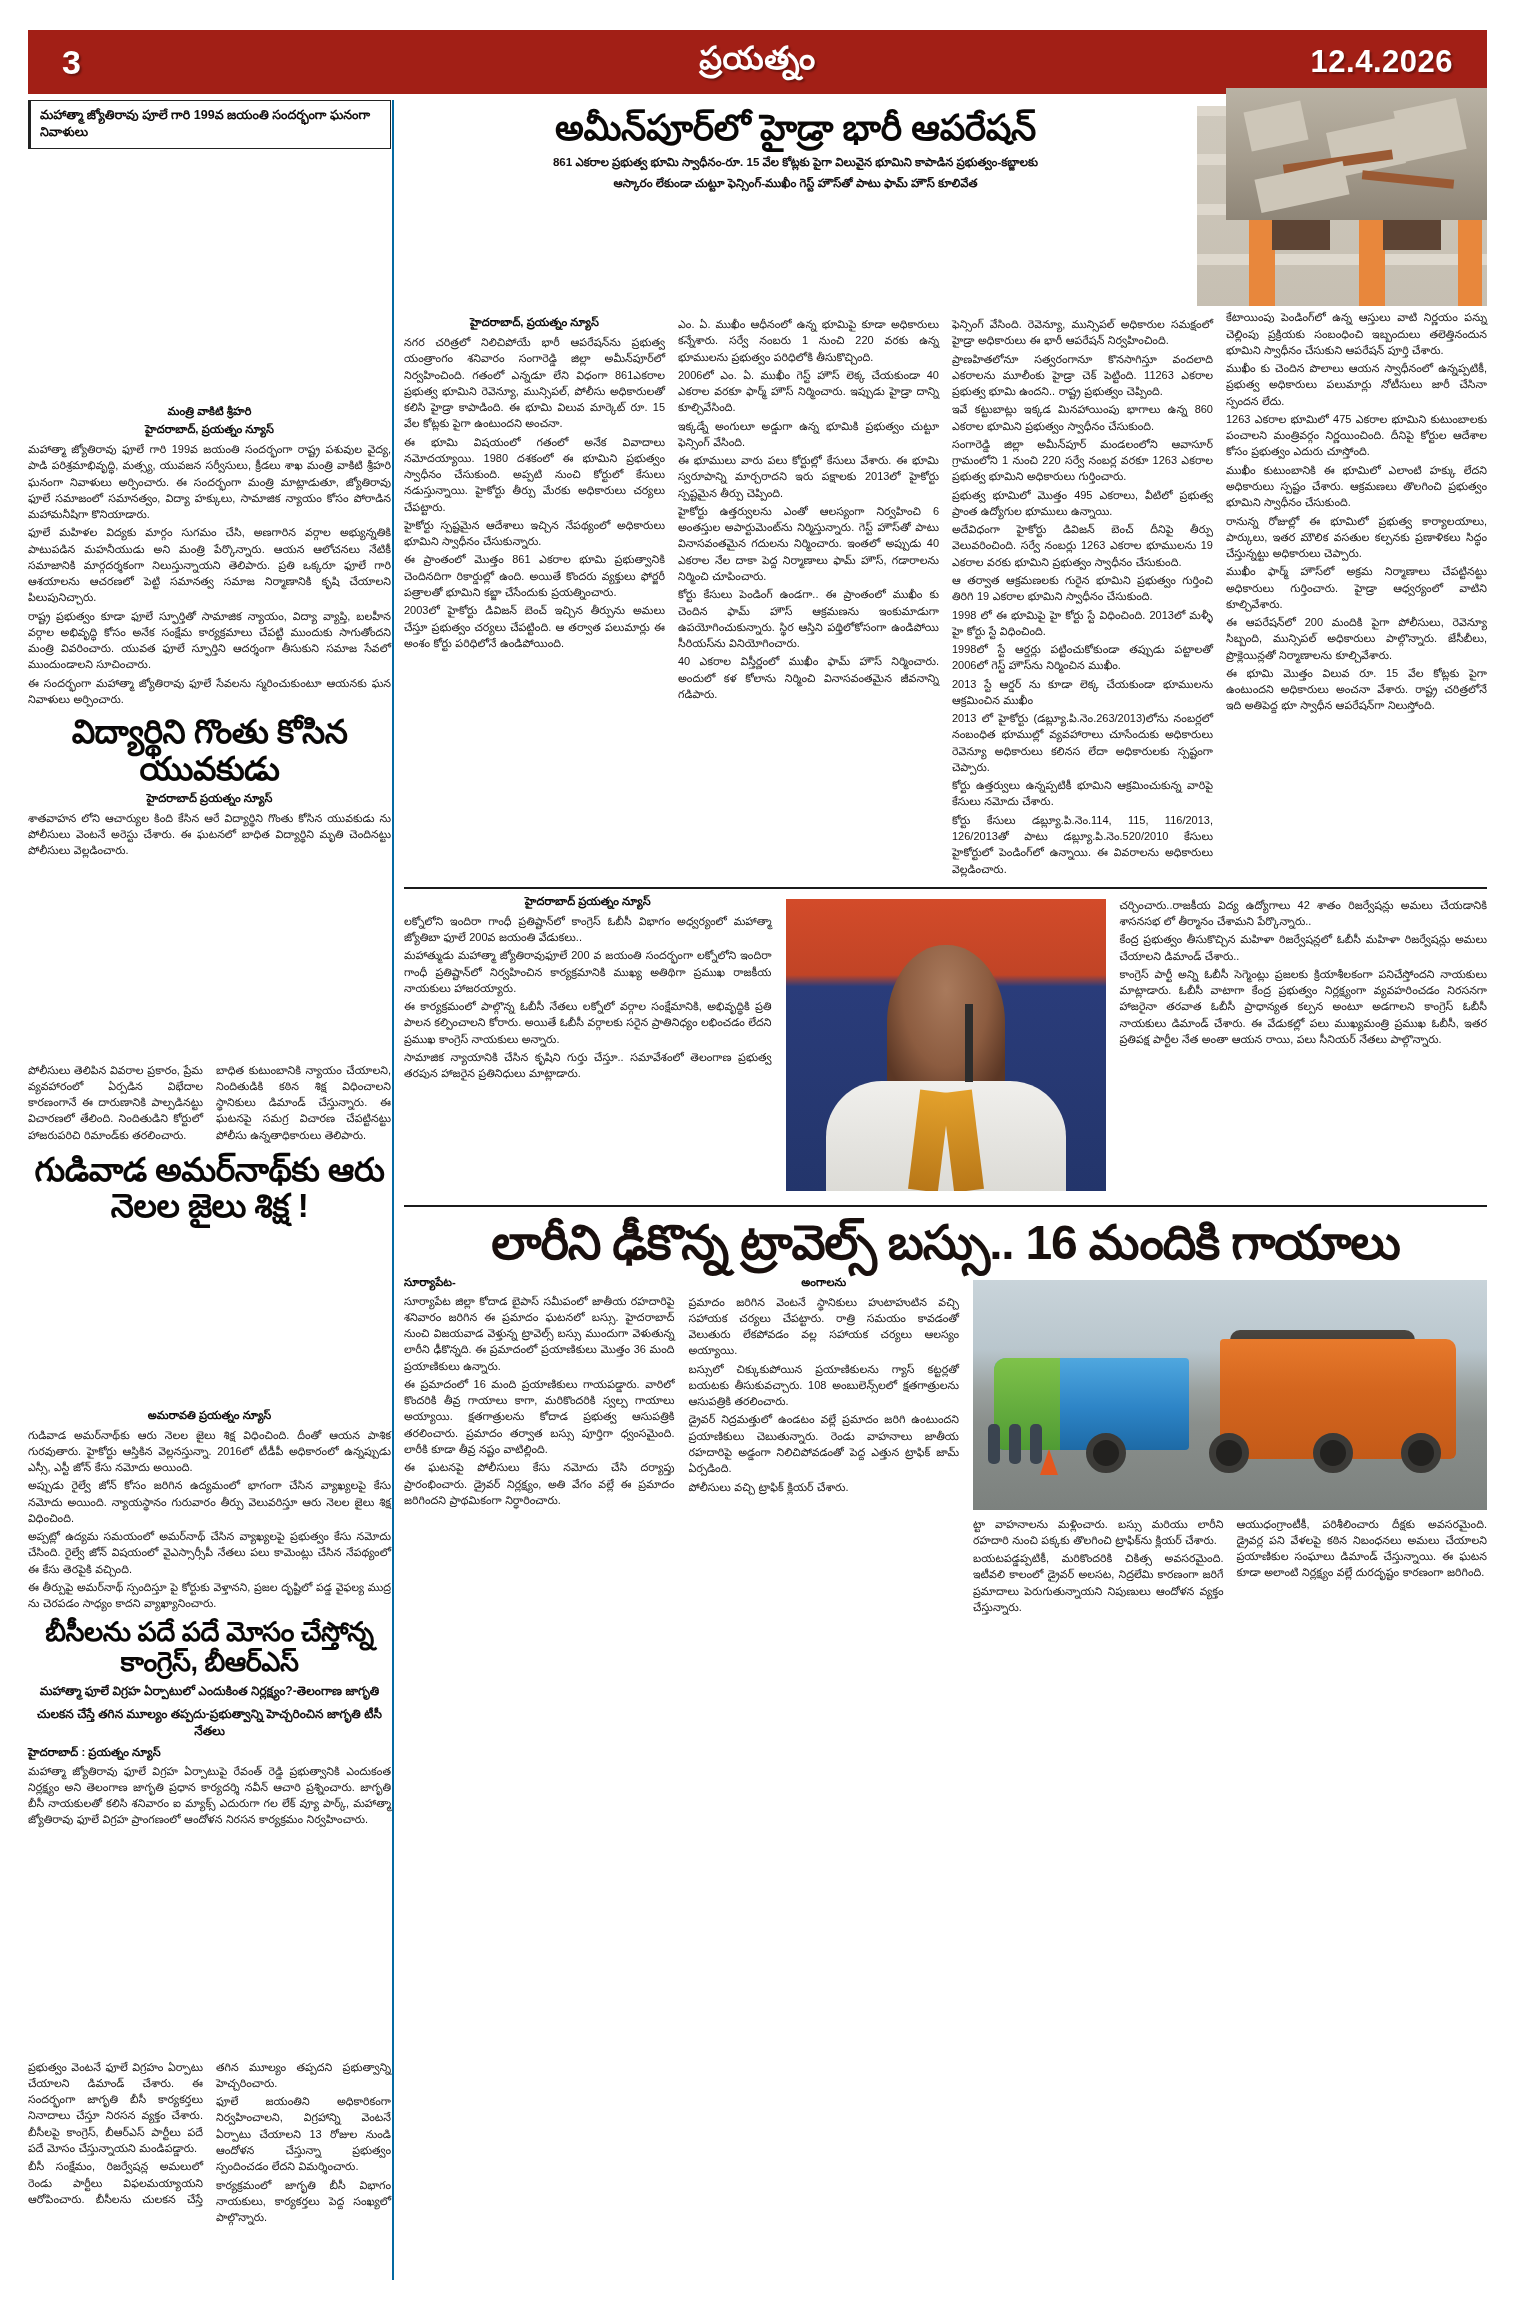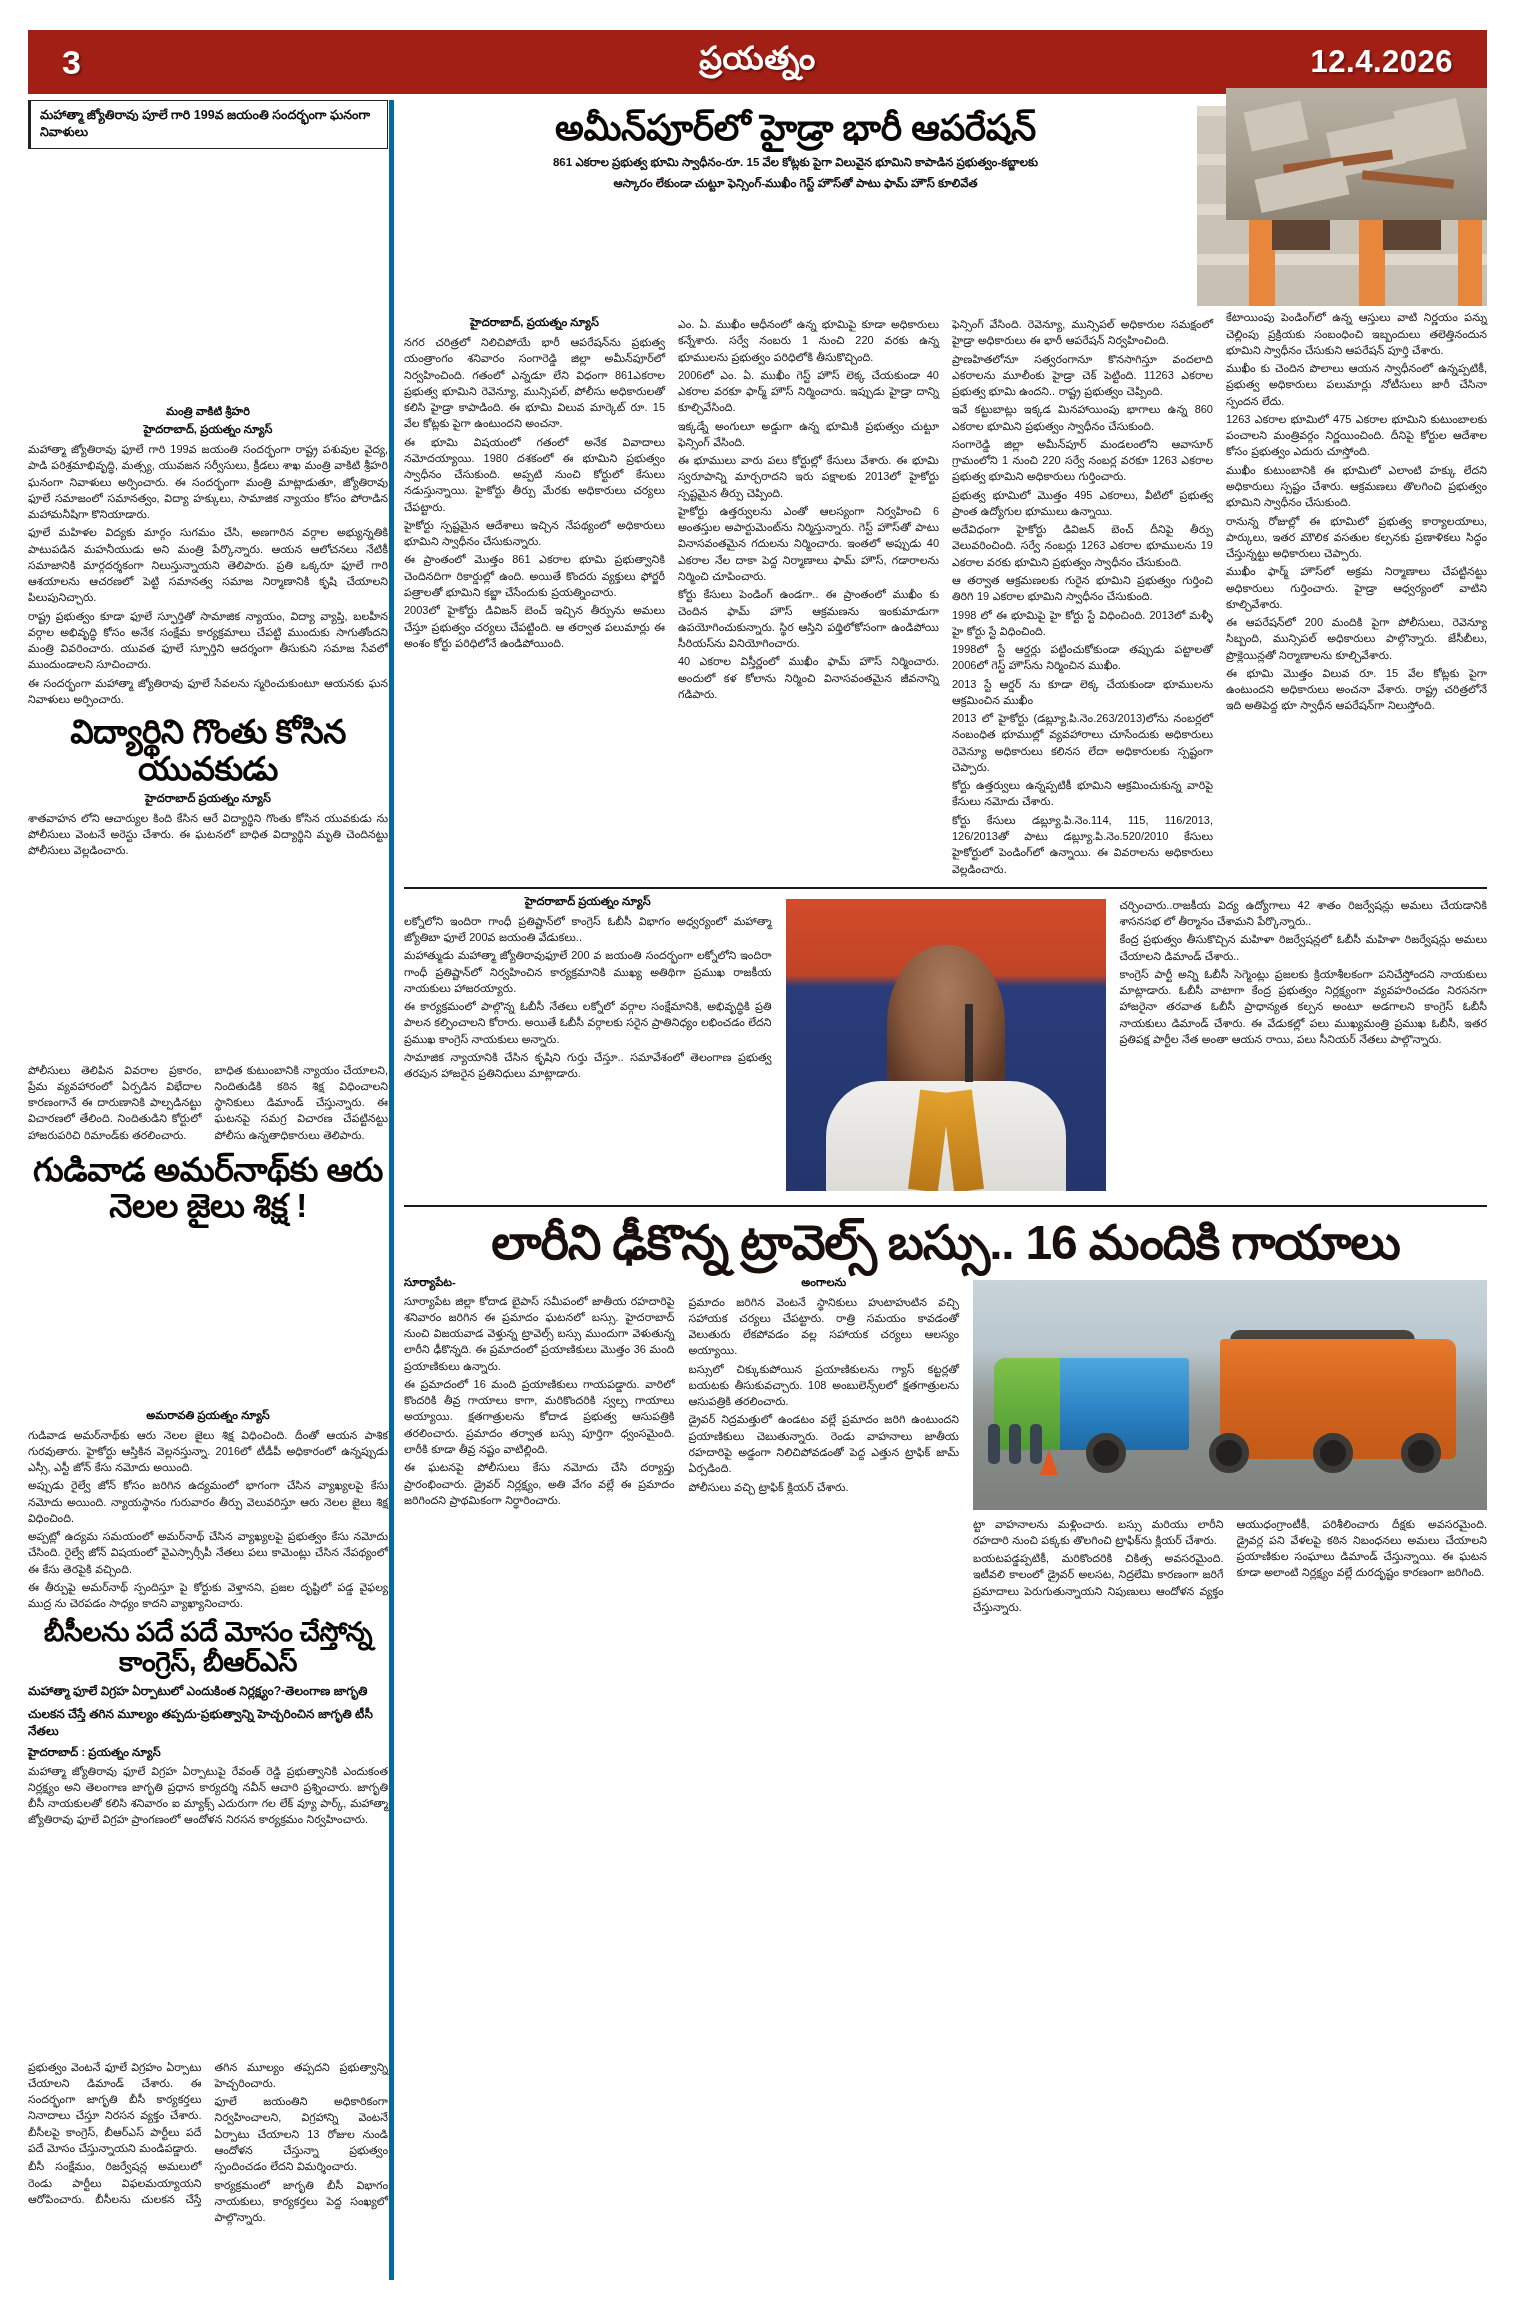--- a/index.html
+++ b/index.html
@@ -59,21 +59,21 @@
 
   
   .content {
     display: flex;
     margin-top: 6px;
     height: 2180px;
   }
   .col-left {
     width: 366px;
     flex: 0 0 366px;
-    border-right: 5px solid #0369a1;
+    border-right: 2px solid #0369a1;
     padding-right: 1px;
   }
   .col-main {
     flex: 1 1 auto;
     padding-left: 10px;
   }
 
   
   .tx {
     font-size: 11px;
@@ -142,20 +142,21 @@
     font-weight: bold;
     text-align: center;
     line-height: 1.45;
     margin-bottom: 8px;
     color: #141010;
     padding: 0 30px;
   }
   .hl-sub2 {
     font-size: 12.1px;
     font-weight: bold;
+    text-align: center;
     line-height: 1.4;
     margin: 2px 0 6px 0;
     color: #141010;
   }
   .rule-thick {
     border-top: 2px solid #1b1b1b;
     margin: 8px 0 6px 0;
   }
 
   

